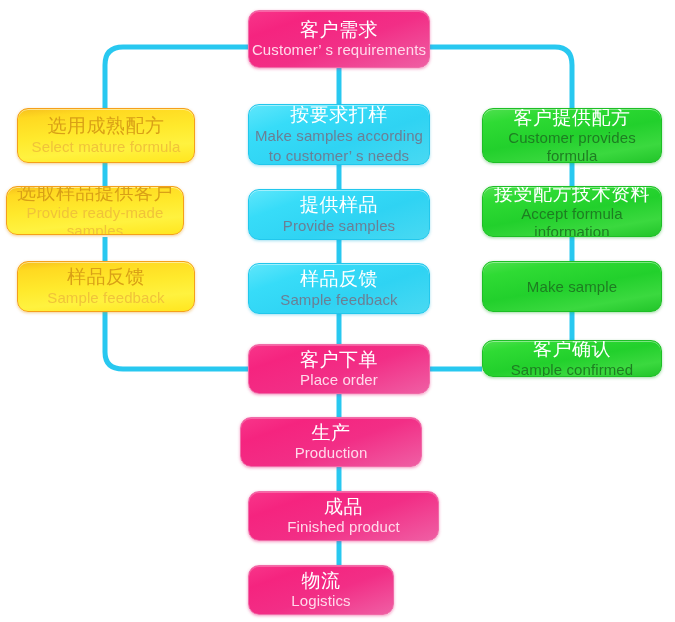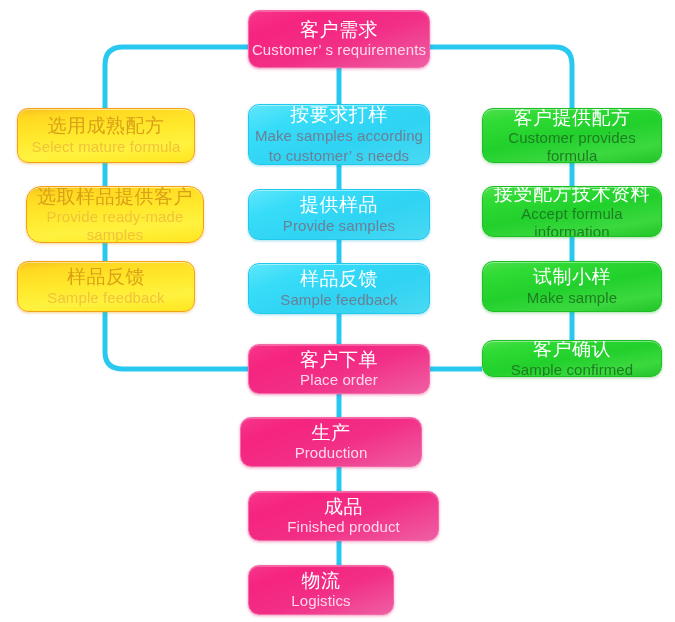--- a/index.html
+++ b/index.html
@@ -116,21 +116,21 @@
   <div class="node pink" style="left:248px;top:10px;width:182px;height:58px;">
     <div class="cn">客户需求</div>
     <div class="en">Customer’ s requirements</div>
   </div>
 
   <div class="node yellow" style="left:17px;top:108px;width:178px;height:55px;">
     <div class="cn">选用成熟配方</div>
     <div class="en">Select mature formula</div>
   </div>
 
-  <div class="node yellow" style="left:26px;top:186px;width:178px;height:57px;border-radius:15px;">
+  <div class="node yellow" style="left:6px;top:186px;width:178px;height:49px;">
     <div class="cn">选取样品提供客户</div>
     <div class="en">Provide ready-made samples</div>
   </div>
 
   <div class="node yellow" style="left:17px;top:261px;width:178px;height:51px;">
     <div class="cn">样品反馈</div>
     <div class="en">Sample feedback</div>
   </div>
 
   <div class="node cyan" style="left:248px;top:104px;width:182px;height:61px;align-items:center;">
@@ -153,21 +153,20 @@
     <div class="cn">客户提供配方</div>
     <div class="en">Customer provides formula</div>
   </div>
 
   <div class="node green" style="left:482px;top:186px;width:180px;height:51px;">
     <div class="cn">接受配方技术资料</div>
     <div class="en">Accept formula information</div>
   </div>
 
   <div class="node green" style="left:482px;top:261px;width:180px;height:51px;">
-    <div class="cn">试制小样</div>
     <div class="en">Make sample</div>
   </div>
 
   <div class="node green" style="left:482px;top:340px;width:180px;height:37px;">
     <div class="cn">客户确认</div>
     <div class="en">Sample confirmed</div>
   </div>
 
   <div class="node pink" style="left:248px;top:344px;width:182px;height:50px;">
     <div class="cn">客户下单</div>

